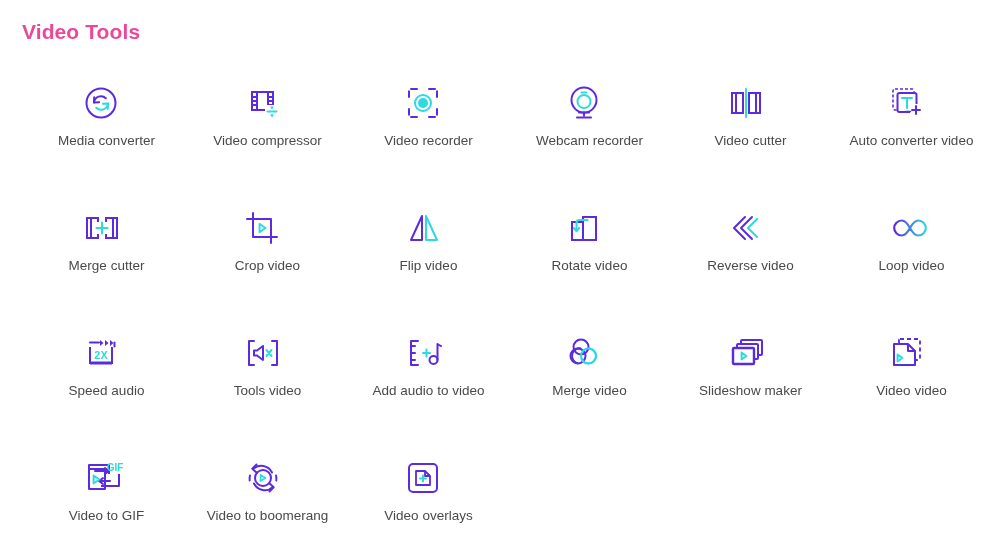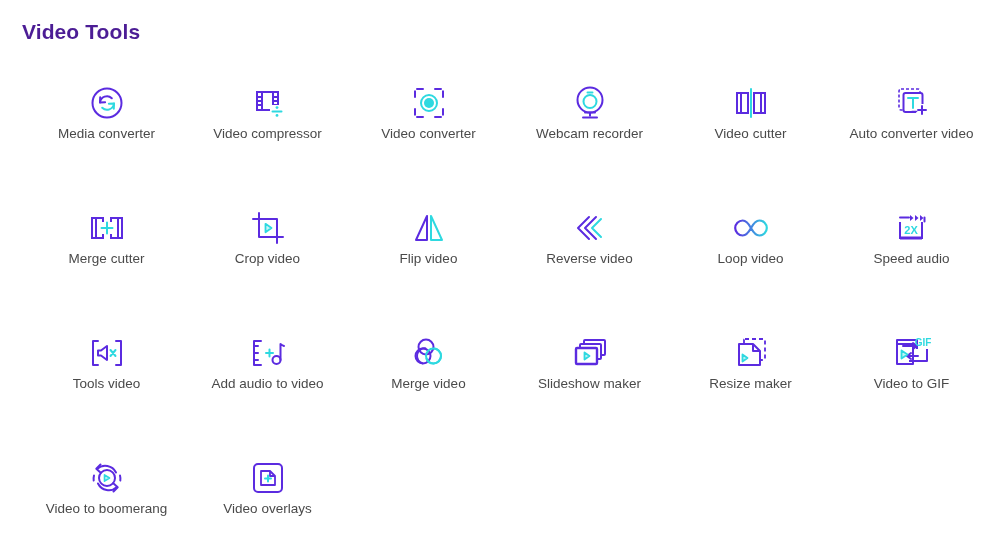--- a/index.html
+++ b/index.html
@@ -13,21 +13,21 @@
     font-family: "Liberation Sans", sans-serif;
     color: #3c3c3c;
     overflow: hidden;
   }
   #page-title {
     position: absolute;
     left: 22px;
     top: 6px;
     font-size: 21px;
     font-weight: bold;
-    color: #4c1d95;
+    color: #ec4899;
     letter-spacing: 0.1px;
   }
   #tool-grid {
     position: absolute;
     left: 0;
     top: 62px;
     width: 994px;
     display: grid;
     grid-template-columns: repeat(6, 161px);
     grid-auto-rows: 125px;
@@ -42,28 +42,27 @@
     justify-content: flex-start;
     padding-top: 18px;
     cursor: pointer;
     user-select: none;
   }
   .tool-icon {
     width: 46px;
     height: 46px;
     display: flex;
     align-items: center;
-    justify-content: center;
   }
   .tool-icon svg {
     display: block;
     overflow: visible;
   }
   .tool-label {
-    margin-top: 0;
+    margin-top: 7px;
     font-size: 13.5px;
     color: #4a4a4a;
     text-align: center;
     line-height: 1.2;
     white-space: nowrap;
   }
 </style>
 </head>
 <body>
 
@@ -100,21 +99,21 @@
       <div class="tool-icon">
     <svg width="34" height="34" viewBox="0 0 34 34" fill="none">
       <path d="M11 3H5a2 2 0 0 0-2 2v6" stroke="#5b2be0" stroke-width="2" stroke-linecap="round" stroke-dasharray="6 3"></path>
       <path d="M23 3h6a2 2 0 0 1 2 2v6" stroke="#5b2be0" stroke-width="2" stroke-linecap="round" stroke-dasharray="6 3"></path>
       <path d="M11 31H5a2 2 0 0 1-2-2v-6" stroke="#5b2be0" stroke-width="2" stroke-linecap="round" stroke-dasharray="6 3"></path>
       <path d="M23 31h6a2 2 0 0 0 2-2v-6" stroke="#5b2be0" stroke-width="2" stroke-linecap="round" stroke-dasharray="6 3"></path>
       <circle cx="17" cy="17" r="8" stroke="#2ed9e0" stroke-width="2"></circle>
       <circle cx="17" cy="17" r="5" fill="#2ed9e0"></circle>
     </svg>
       </div>
-      <div class="tool-label">Video converter</div>
+      <div class="tool-label">Video recorder</div>
     </div>
     <div class="tool-item">
       <div class="tool-icon">
     <svg width="34" height="36" viewBox="0 0 34 36" fill="none">
       <circle cx="17" cy="15" r="12.5" stroke="#5b2be0" stroke-width="2"></circle>
       <circle cx="17" cy="16.5" r="6.5" stroke="#2ed9e0" stroke-width="2"></circle>
       <path d="M14.5 7.5h5" stroke="#2ed9e0" stroke-width="2" stroke-linecap="round"></path>
       <path d="M17 27.5v4" stroke="#5b2be0" stroke-width="2"></path>
       <path d="M12 27.5h10" stroke="#5b2be0" stroke-width="2" stroke-linecap="round"></path>
       <path d="M10 32.5h14" stroke="#5b2be0" stroke-width="2" stroke-linecap="round"></path>
@@ -172,20 +171,31 @@
       <div class="tool-label">Crop video</div>
     </div>
     <div class="tool-item">
       <div class="tool-icon">
     <svg width="36" height="32" viewBox="0 0 36 32" fill="none">
       <path d="M16 4v24H5z" stroke="#5b2be0" stroke-width="2" stroke-linejoin="round" fill="none"></path>
       <path d="M20 4v24h11z" stroke="#2ed9e0" stroke-width="2" stroke-linejoin="round" fill="none"></path>
     </svg>
       </div>
       <div class="tool-label">Flip video</div>
+    </div>
+    <div class="tool-item">
+      <div class="tool-icon">
+    <svg width="34" height="34" viewBox="0 0 34 34" fill="none">
+      <path d="M5 11h11v18H5z" stroke="#5b2be0" stroke-width="2"></path>
+      <path d="M16 6h13v23H16z" fill="#ffffff" stroke="#5b2be0" stroke-width="2"></path>
+      <path d="M9.5 19.5V12a3 3 0 0 1 3-3h8" stroke="#2ed9e0" stroke-width="2" stroke-linecap="round" fill="none"></path>
+      <path d="M6.8 17l2.7 3.2L12.2 17" stroke="#2ed9e0" stroke-width="2" stroke-linecap="round" stroke-linejoin="round" fill="none"></path>
+    </svg>
+      </div>
+      <div class="tool-label">Rotate video</div>
     </div>
     <div class="tool-item">
       <div class="tool-icon">
     <svg width="36" height="34" viewBox="0 0 36 34" fill="none">
       <path d="M17 6L6 17l11 11" stroke="#5b2be0" stroke-width="2" stroke-linecap="round" stroke-linejoin="round" fill="none"></path>
       <path d="M24 6L13 17l11 11" stroke="#5b2be0" stroke-width="2" stroke-linecap="round" stroke-linejoin="round" fill="none"></path>
       <path d="M29 8L20 17l9 9" stroke="#2ed9e0" stroke-width="2" stroke-linecap="round" stroke-linejoin="round" fill="none"></path>
     </svg>
       </div>
       <div class="tool-label">Reverse video</div>
@@ -269,21 +279,21 @@
     <div class="tool-item">
       <div class="tool-icon">
     <svg width="34" height="34" viewBox="0 0 34 34" fill="none">
       <rect x="10" y="3" width="21" height="21" rx="1" stroke="#5b2be0" stroke-width="1.8" stroke-dasharray="4 3"></rect>
       <path d="M5 8h14l7 7v14H5z" fill="#ffffff" stroke="#5b2be0" stroke-width="2" stroke-linejoin="round"></path>
       <path d="M19 8v7h7" stroke="#5b2be0" stroke-width="2" stroke-linejoin="round" fill="none"></path>
       <path d="M8 18l6 4-6 4z" fill="#2ed9e0" opacity="0.3"></path>
       <path d="M8.5 18.5l5 3.5-5 3.5z" stroke="#2ed9e0" stroke-width="1.8" stroke-linejoin="round" fill="none"></path>
     </svg>
       </div>
-      <div class="tool-label">Resize maker</div>
+      <div class="tool-label">Video video</div>
     </div>
     <div class="tool-item">
       <div class="tool-icon">
     <svg width="40" height="34" viewBox="0 0 40 34" fill="none">
       <path d="M5 8h16v20H5z" stroke="#5b2be0" stroke-width="2" stroke-linejoin="round" fill="none"></path>
       <path d="M5 8V4h20v9" stroke="#5b2be0" stroke-width="2" stroke-linejoin="round" fill="none"></path>
       <path d="M35 13v12H17" stroke="#5b2be0" stroke-width="2" stroke-linejoin="round" fill="none"></path>
       <path d="M11 10h14M25 10l-4-3M25 10l-4 3" stroke="#5b2be0" stroke-width="2" stroke-linecap="round" stroke-linejoin="round" fill="none"></path>
       <path d="M26 20H15M15 20l4-3M15 20l4 3" stroke="#5b2be0" stroke-width="2" stroke-linecap="round" stroke-linejoin="round" fill="none"></path>
       <path d="M9 14l7 4.5-7 4.5z" fill="#2ed9e0" opacity="0.3"></path>

